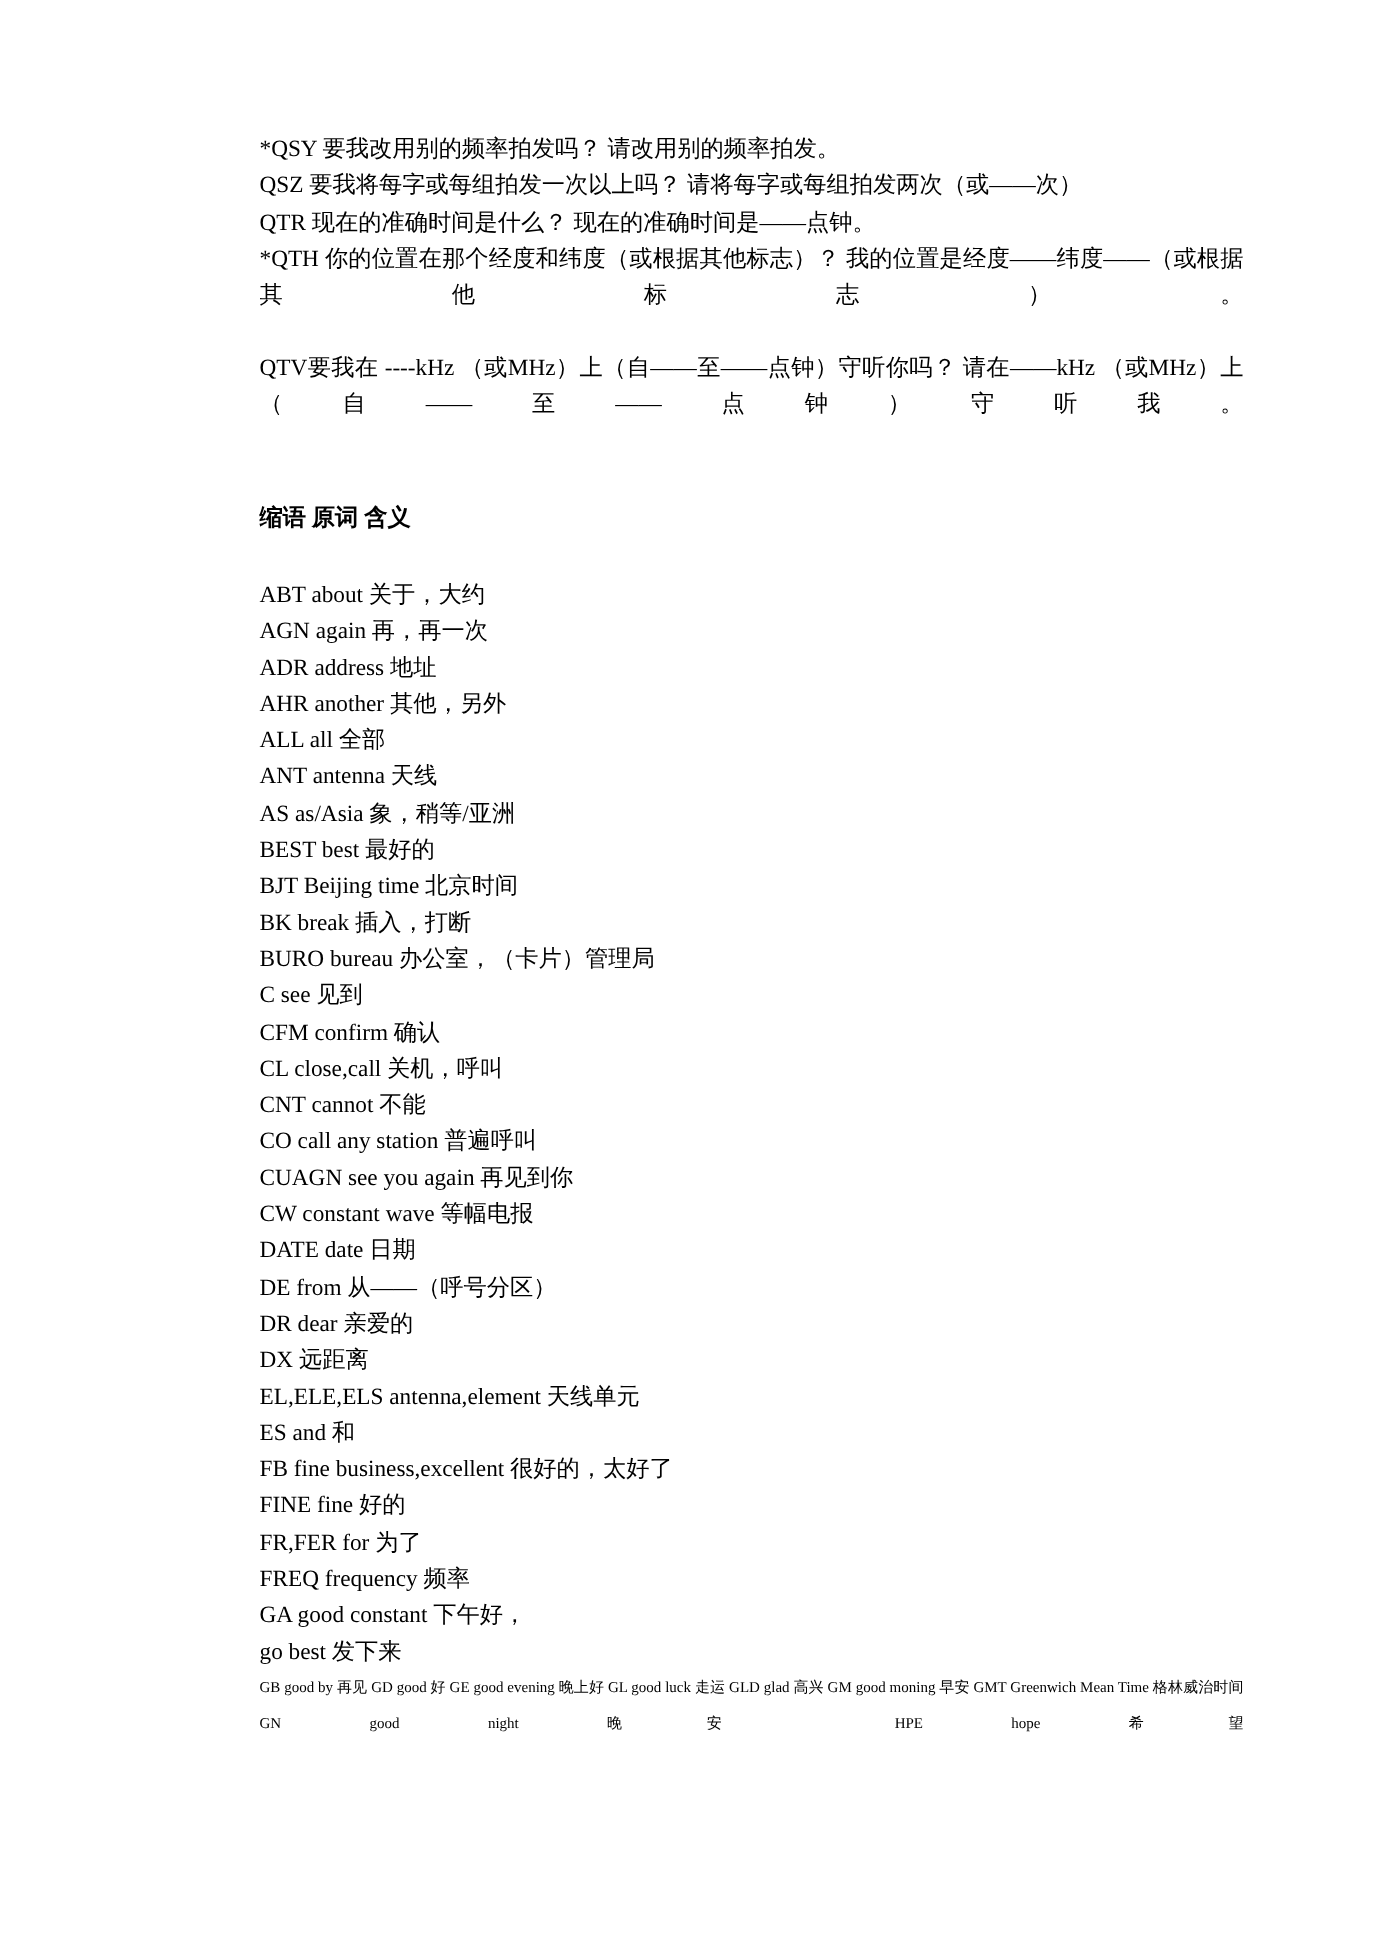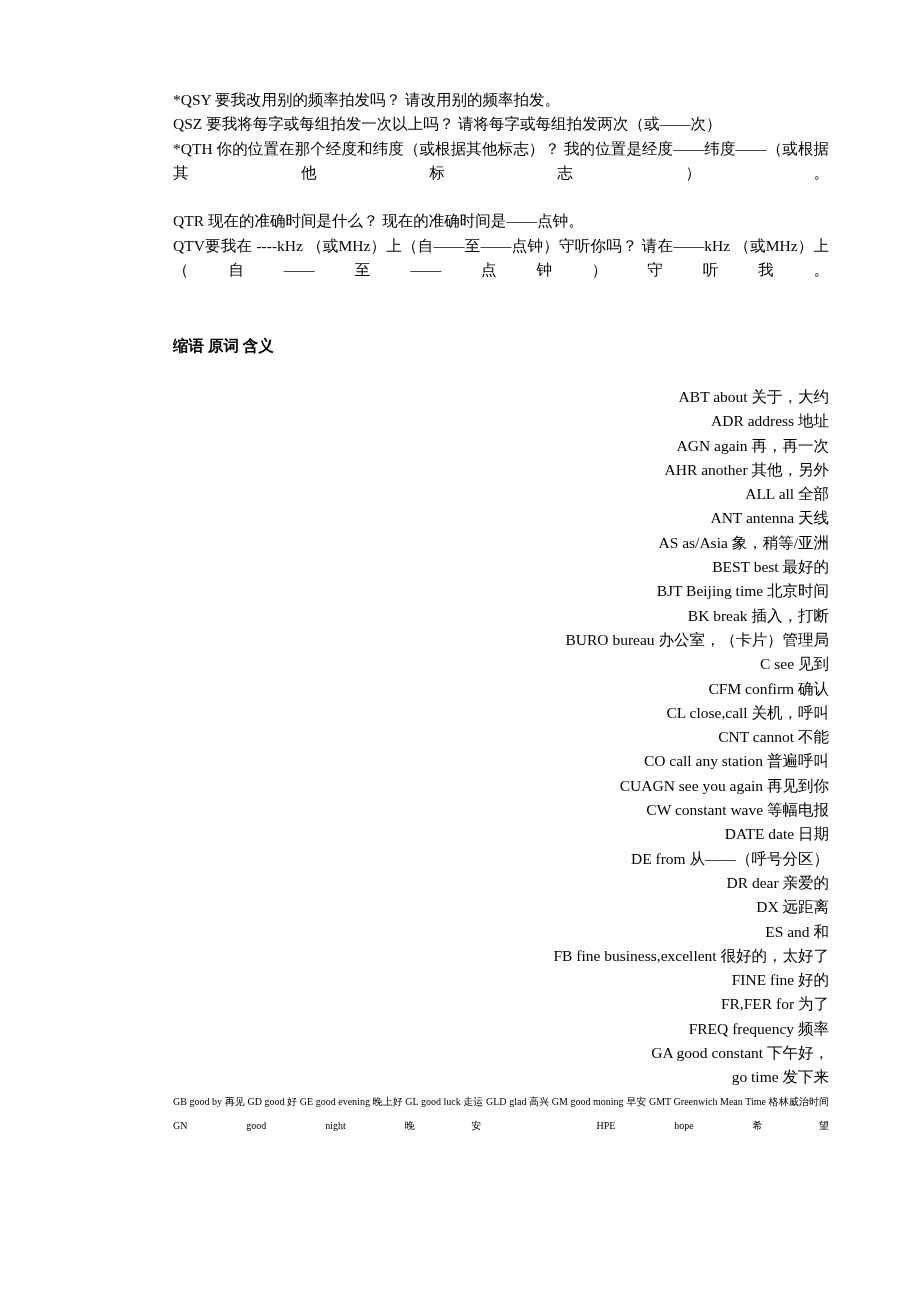--- a/index.html
+++ b/index.html
@@ -57,21 +57,20 @@
     font-weight: bold;
   }
   .abbrev-list {
     font-size: 15.5px;
     line-height: 24.3px;
   }
   .abbrev-line {
     margin: 0;
     padding: 0;
     white-space: nowrap;
-    text-align: right;
   }
   .tail-block {
     font-size: 10px;
     line-height: 24.3px;
     text-align: justify;
   }
   .tail-para {
     margin: 0;
     padding: 0;
     text-align: justify;
@@ -84,61 +83,62 @@
 </style>
 </head>
 <body>
 
 <div class="page">
   <div class="doc-body">
 
     <div class="qcode-block">
       <p class="qcode-line">*QSY 要我改用别的频率拍发吗？  请改用别的频率拍发。</p>
       <p class="qcode-line">QSZ 要我将每字或每组拍发一次以上吗？  请将每字或每组拍发两次（或——次）</p>
+      <p class="qcode-line">QTR 现在的准确时间是什么？  现在的准确时间是——点钟。</p>
       <p class="qcode-line wrap">*QTH 你的位置在那个经度和纬度（或根据其他标志）？  我的位置是经度——纬度——（或根据其他标志）。</p>
-      <p class="qcode-line">QTR 现在的准确时间是什么？  现在的准确时间是——点钟。</p>
       <p class="qcode-line wrap">QTV要我在 ----kHz （或MHz）上（自——至——点钟）守听你吗？  请在——kHz （或MHz）上（自——至——点钟）守听我。</p>
     </div>
 
     <div class="gap-md"></div>
 
     <p class="section-heading">缩语  原词  含义</p>
 
     <div class="gap-md"></div>
 
     <div class="abbrev-list">
       <p class="abbrev-line">ABT about 关于，大约</p>
+      <p class="abbrev-line">AGN again 再，再一次</p>
       <p class="abbrev-line">ADR address 地址</p>
-      <p class="abbrev-line">AGN again 再，再一次</p>
       <p class="abbrev-line">AHR another 其他，另外</p>
       <p class="abbrev-line">ALL all 全部</p>
       <p class="abbrev-line">ANT antenna 天线</p>
       <p class="abbrev-line">AS as/Asia 象，稍等/亚洲</p>
       <p class="abbrev-line">BEST best 最好的</p>
       <p class="abbrev-line">BJT Beijing time 北京时间</p>
       <p class="abbrev-line">BK break 插入，打断</p>
       <p class="abbrev-line">BURO bureau 办公室，（卡片）管理局</p>
       <p class="abbrev-line">C see 见到</p>
       <p class="abbrev-line">CFM confirm 确认</p>
       <p class="abbrev-line">CL close,call 关机，呼叫</p>
       <p class="abbrev-line">CNT cannot 不能</p>
       <p class="abbrev-line">CO call any station 普遍呼叫</p>
       <p class="abbrev-line">CUAGN see you again 再见到你</p>
       <p class="abbrev-line">CW constant wave 等幅电报</p>
       <p class="abbrev-line">DATE date 日期</p>
       <p class="abbrev-line">DE from 从——（呼号分区）</p>
       <p class="abbrev-line">DR dear 亲爱的</p>
       <p class="abbrev-line">DX 远距离</p>
+      <p class="abbrev-line">EL,ELE,ELS antenna,element 天线单元</p>
       <p class="abbrev-line">ES and 和</p>
       <p class="abbrev-line">FB fine business,excellent 很好的，太好了</p>
       <p class="abbrev-line">FINE fine 好的</p>
       <p class="abbrev-line">FR,FER for 为了</p>
       <p class="abbrev-line">FREQ frequency 频率</p>
       <p class="abbrev-line">GA good constant 下午好，</p>
-      <p class="abbrev-line">go time 发下来</p>
+      <p class="abbrev-line">go best 发下来</p>
     </div>
 
     <div class="tail-block">
       <p class="tail-para">GB good by 再见  GD good 好  GE good evening 晚上好  GL good luck 走运  GLD glad 高兴  GM good moning 早安  GMT Greenwich Mean Time 格林威治时间  GN good night 晚安  HPE hope 希望</p>
     </div>
 
   </div>
 </div>
 
 </body></html>

